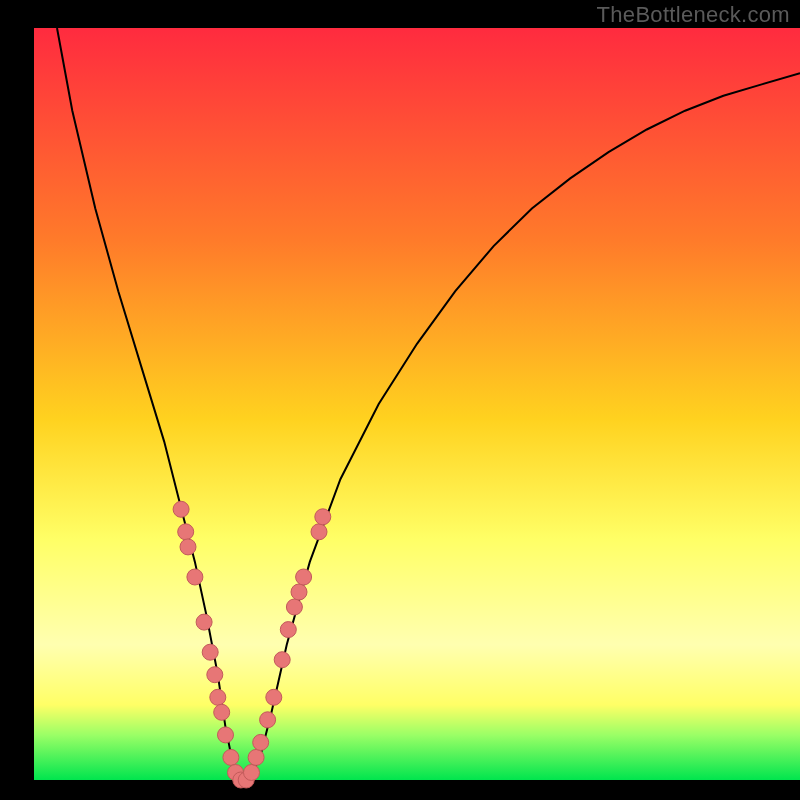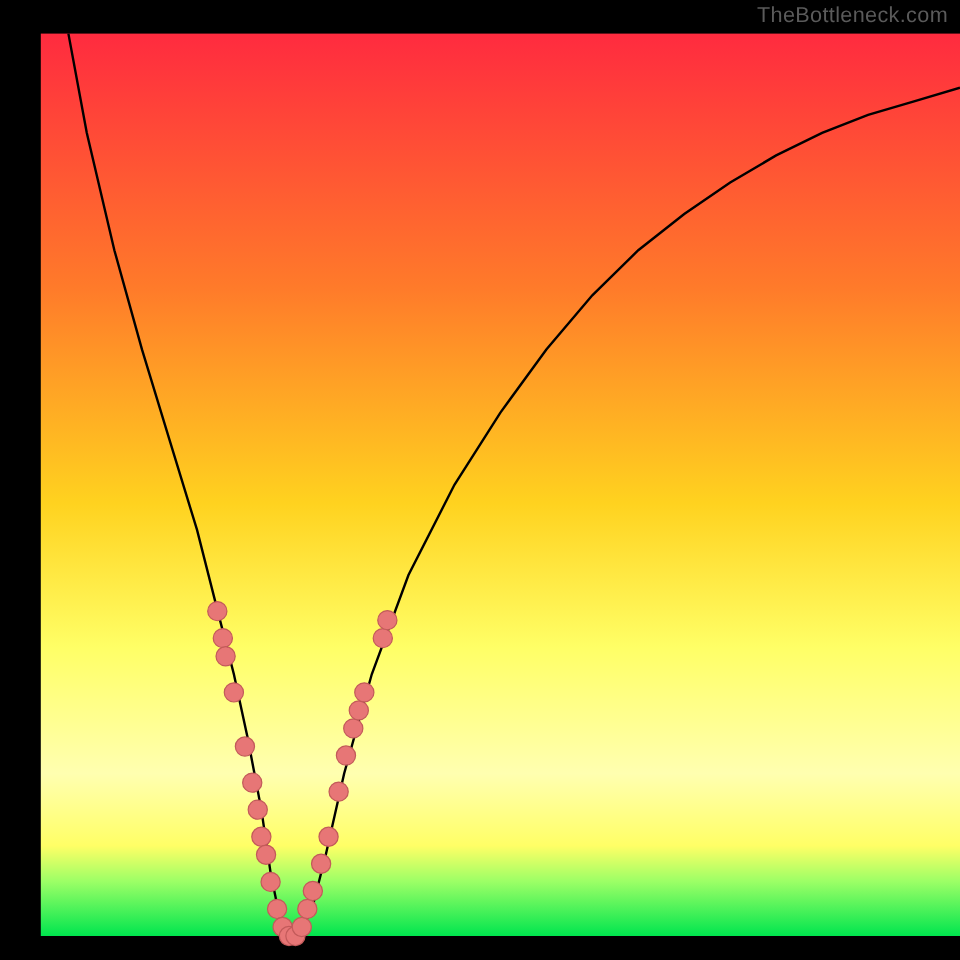--- a/index.html
+++ b/index.html
@@ -14,21 +14,21 @@
   .canvas {
     position: relative;
     width: 800px;
     height: 800px;
   }
   .watermark {
     position: absolute;
     top: 2px;
     right: 10px;
     color: #5a5a5a;
-    font-size: 18px;
+    font-size: 22px;
     font-weight: 500;
     letter-spacing: 0.3px;
     z-index: 20;
   }
   svg {
     display: block;
     position: absolute;
     top: 0;
     left: 0;
   }

